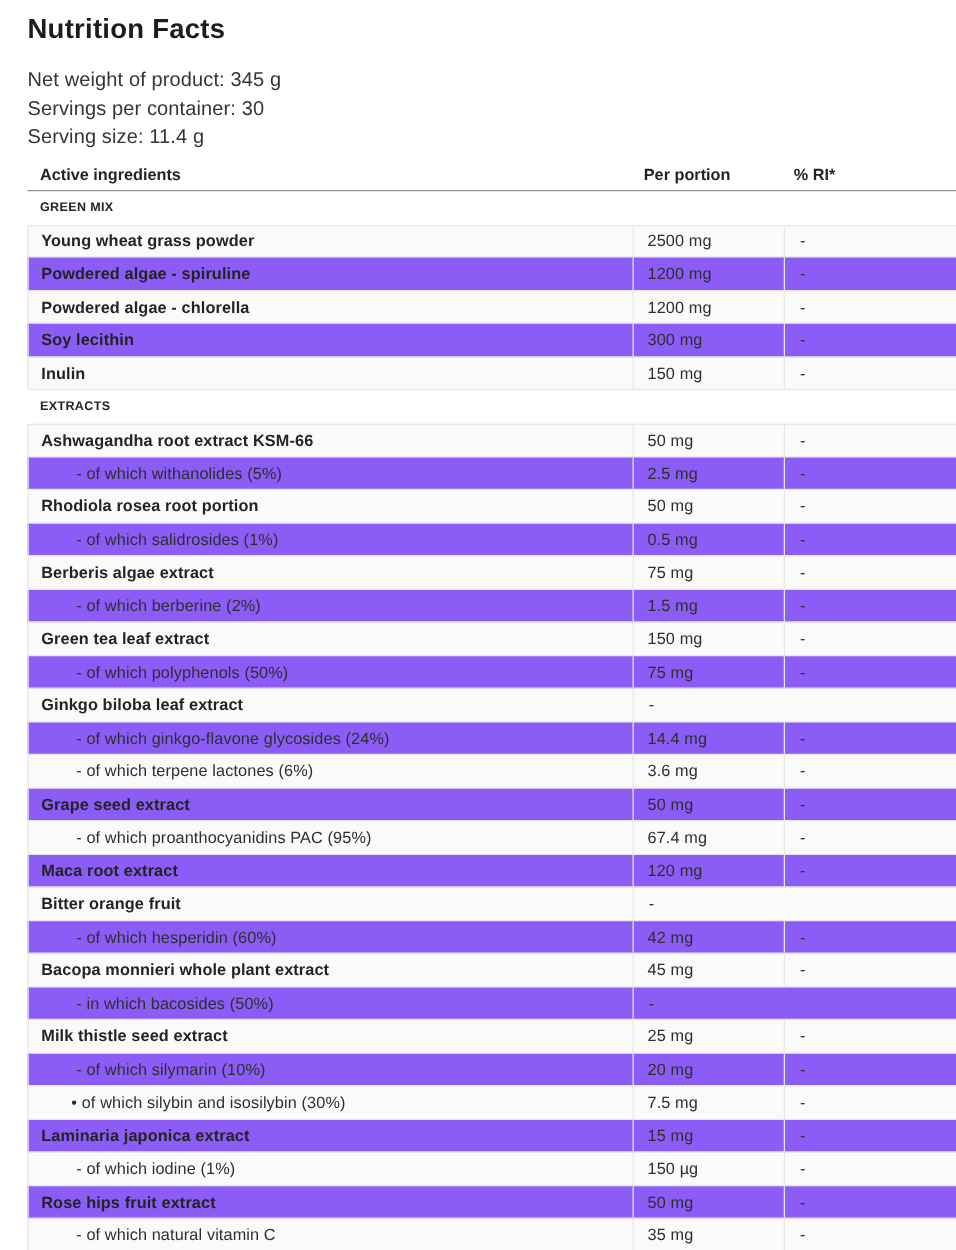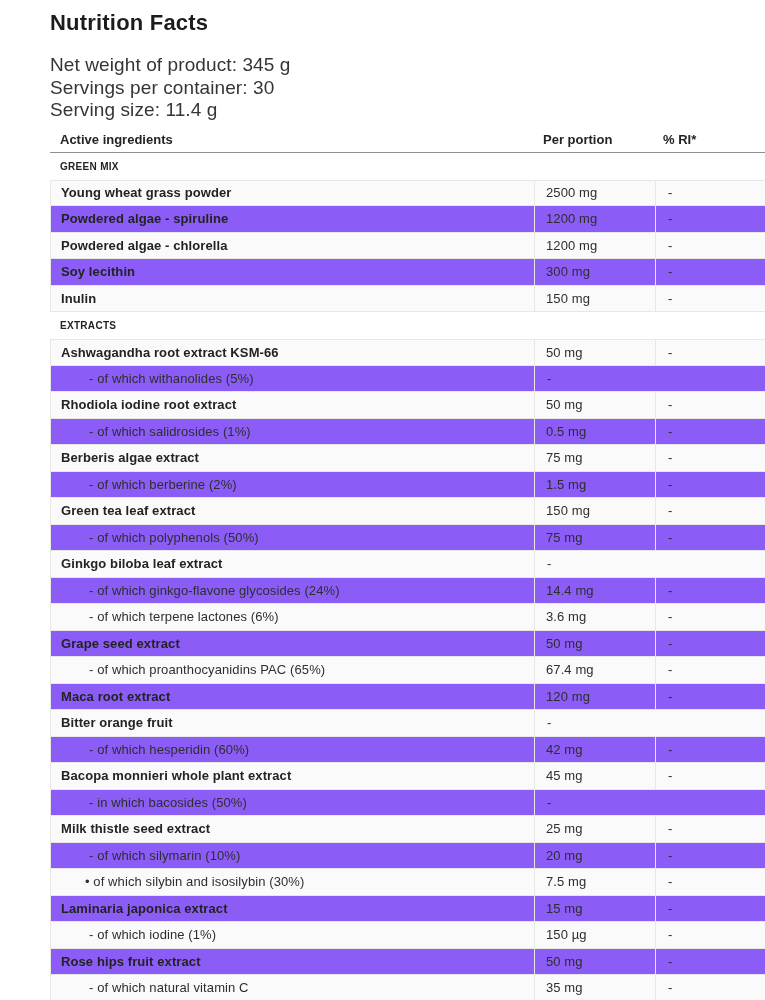--- a/index.html
+++ b/index.html
@@ -9,30 +9,30 @@
     --border:#e7e7e7;
     --rule:#8f8f8f;
   }
   *{margin:0;padding:0;box-sizing:border-box;}
   html,body{background:#ffffff;}
   body{
     width:765px;height:1000px;overflow:hidden;
     font-family:"Liberation Sans",sans-serif;
     color:var(--text);
   }
-  .wrap{padding-top:10px;padding-left:50px;width:714px;}
+  .wrap{padding-top:10px;padding-left:22px;width:714px;}
 
   .title{
     font-size:22px;font-weight:700;color:#1c1c1c;
     letter-spacing:.2px;line-height:26px;
   }
 
   .meta{margin-top:18px;}
   .meta p{
-    font-size:19px;line-height:22.5px;color:#353535;
+    font-size:16px;line-height:22.5px;color:#353535;
     letter-spacing:.1px;
   }
 
   .table{width:751px;margin-top:6px;font-size:13px;}
 
   .header-row{
     display:flex;align-items:center;height:25px;
     border-bottom:1px solid var(--rule);
     font-weight:700;color:var(--text-strong);
   }
@@ -116,24 +116,25 @@
           <div class="cell cell-ri">-</div>
         </div>
         <div class="section-row">EXTRACTS</div>
         <div class="row stripe row-first">
           <div class="cell cell-name main">Ashwagandha root extract KSM-66</div>
           <div class="cell cell-amount">50 mg</div>
           <div class="cell cell-ri">-</div>
         </div>
         <div class="row">
           <div class="cell cell-name sub">- of which withanolides (5%)</div>
-          <div class="cell cell-ri">-</div>
-        </div>
-        <div class="row stripe">
-          <div class="cell cell-name main">Rhodiola iodine root extract</div>
+          <div class="cell cell-amount">2.5 mg</div>
+          <div class="cell cell-ri">-</div>
+        </div>
+        <div class="row stripe">
+          <div class="cell cell-name main">Rhodiola rosea root portion</div>
           <div class="cell cell-amount">50 mg</div>
           <div class="cell cell-ri">-</div>
         </div>
         <div class="row">
           <div class="cell cell-name sub">- of which salidrosides (1%)</div>
           <div class="cell cell-amount">0.5 mg</div>
           <div class="cell cell-ri">-</div>
         </div>
         <div class="row stripe">
           <div class="cell cell-name main">Berberis algae extract</div>
@@ -168,21 +169,21 @@
           <div class="cell cell-name sub">- of which terpene lactones (6%)</div>
           <div class="cell cell-amount">3.6 mg</div>
           <div class="cell cell-ri">-</div>
         </div>
         <div class="row">
           <div class="cell cell-name main">Grape seed extract</div>
           <div class="cell cell-amount">50 mg</div>
           <div class="cell cell-ri">-</div>
         </div>
         <div class="row stripe">
-          <div class="cell cell-name sub">- of which proanthocyanidins PAC (65%)</div>
+          <div class="cell cell-name sub">- of which proanthocyanidins PAC (95%)</div>
           <div class="cell cell-amount">67.4 mg</div>
           <div class="cell cell-ri">-</div>
         </div>
         <div class="row">
           <div class="cell cell-name main">Maca root extract</div>
           <div class="cell cell-amount">120 mg</div>
           <div class="cell cell-ri">-</div>
         </div>
         <div class="row stripe">
           <div class="cell cell-name main">Bitter orange fruit</div>

